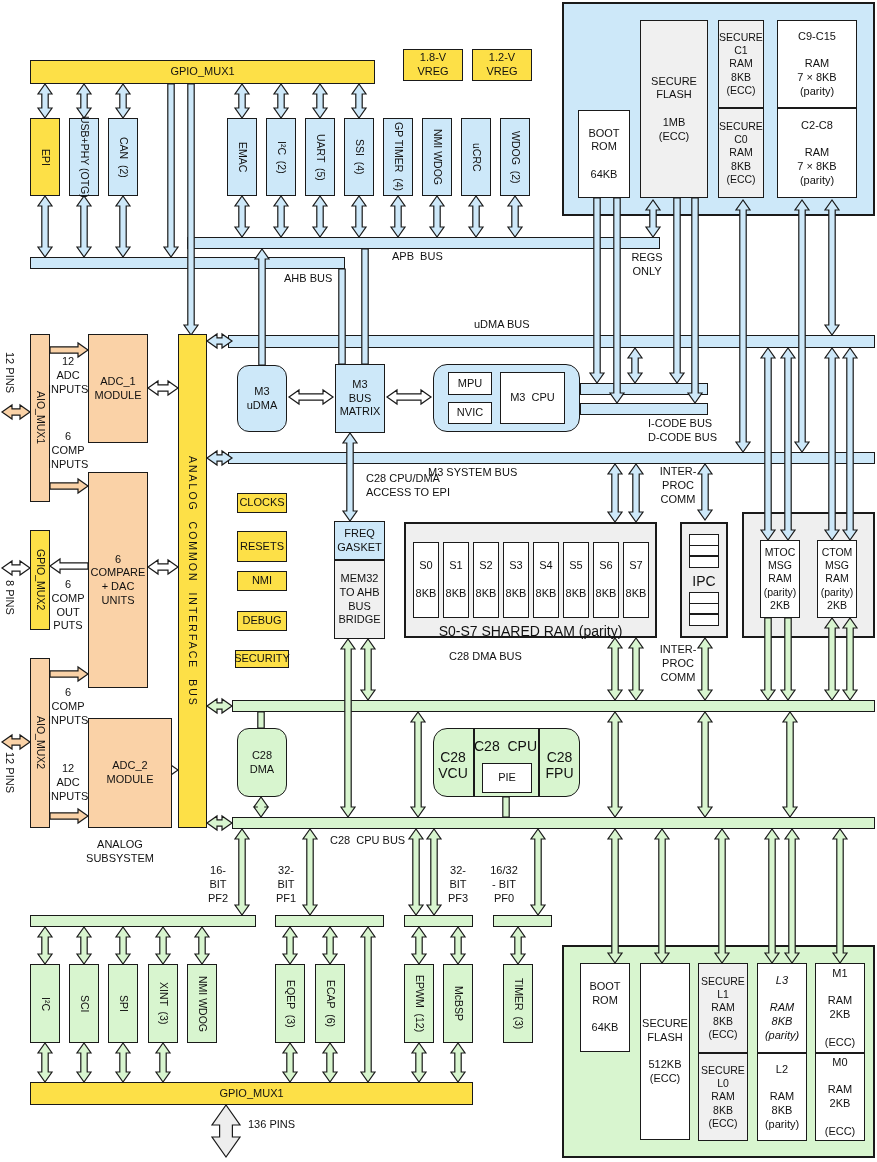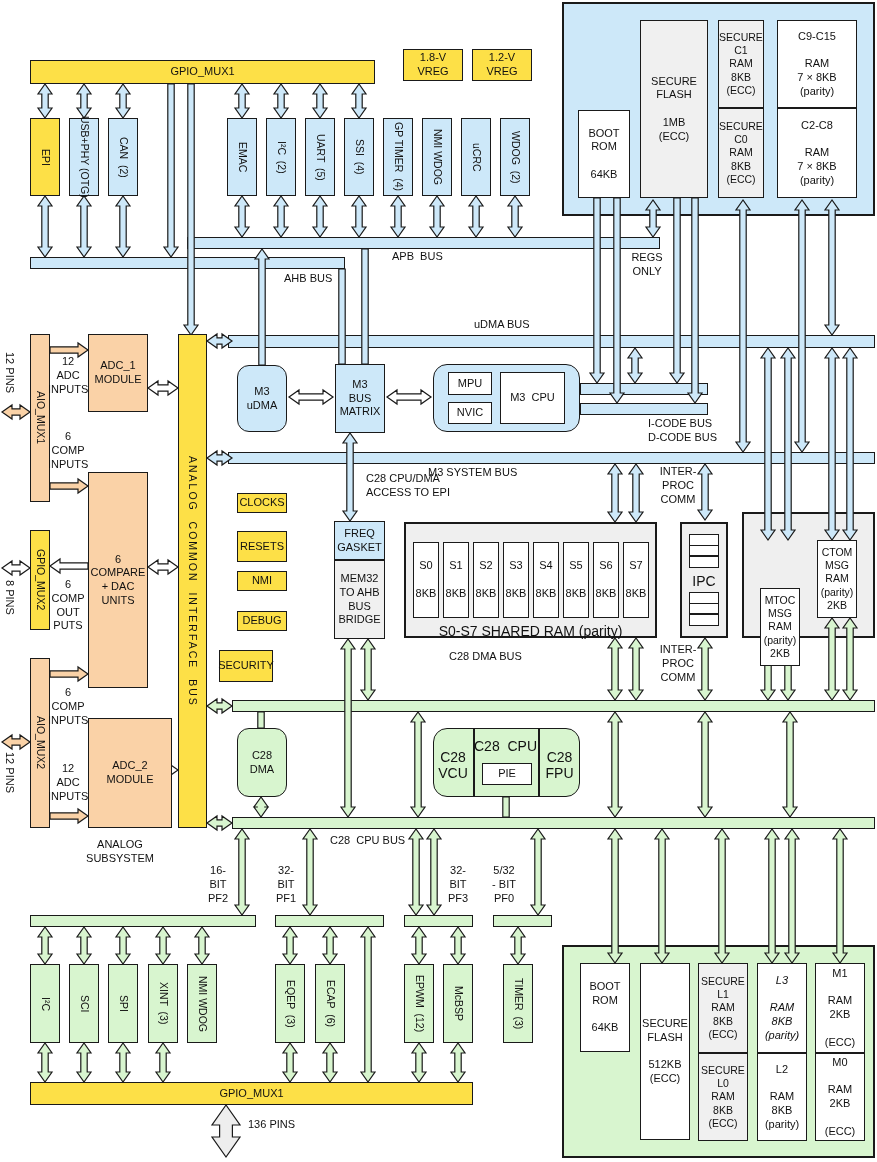--- a/index.html
+++ b/index.html
@@ -211,79 +211,79 @@
 uDMA</span></div>
   <div class="bx blue" style="left:335px;top:364px;width:50px;height:69px;"><span>M3
 BUS
 MATRIX</span></div>
   <div class="bx blue r14" style="left:433px;top:364px;width:147px;height:68px;"></div>
   <div class="bx" style="left:448px;top:372px;width:44px;height:23px;z-index:4;"><span>MPU</span></div>
   <div class="bx" style="left:448px;top:402px;width:44px;height:22px;z-index:4;"><span>NVIC</span></div>
   <div class="bx" style="left:500px;top:372px;width:65px;height:52px;z-index:4;"><span>M3  CPU</span></div>
 
   <div class="bx vt orange" style="left:30px;top:334px;width:20px;height:168px;"><span>AIO_MUX1</span></div>
-  <div class="bx orange" style="left:88px;top:334px;width:60px;height:78px;"><span>ADC_1
+  <div class="bx orange" style="left:88px;top:334px;width:60px;height:109px;"><span>ADC_1
 MODULE</span></div>
   <div class="bx orange" style="left:88px;top:472px;width:60px;height:216px;"><span>6
 COMPARE
 + DAC
 UNITS</span></div>
   <div class="bx vt gray" style="left:30px;top:530px;width:20px;height:100px;"><span>GPIO_MUX2</span></div>
   <div class="bx vt orange" style="left:30px;top:658px;width:20px;height:170px;"><span>AIO_MUX2</span></div>
   <div class="bx orange" style="left:88px;top:718px;width:84px;height:110px;"><span>ADC_2
 MODULE</span></div>
   <div class="bx vt gray" style="left:178px;top:334px;width:29px;height:494px;letter-spacing:2px;"><span>ANALOG  COMMON  INTERFACE  BUS</span></div>
 
   <div class="bx gray" style="left:237px;top:493px;width:50px;height:20px;"><span>CLOCKS</span></div>
   <div class="bx gray" style="left:237px;top:531px;width:50px;height:31px;"><span>RESETS</span></div>
   <div class="bx gray" style="left:237px;top:571px;width:50px;height:20px;"><span>NMI</span></div>
   <div class="bx gray" style="left:237px;top:611px;width:50px;height:20px;"><span>DEBUG</span></div>
-  <div class="bx gray" style="left:219px;top:650px;width:54px;height:32px;text-align:center;"><span>SECURITY</span></div>
+  <div class="bx gray" style="left:235px;top:650px;width:54px;height:18px;text-align:center;"><span>SECURITY</span></div>
   <div class="bx blue" style="left:334px;top:521px;width:51px;height:39px;"><span>FREQ
 GASKET</span></div>
   <div class="bx" style="left:334px;top:560px;width:51px;height:79px;background:#f0f0f0;"><span>MEM32
 TO AHB
 BUS
 BRIDGE</span></div>
 
   <div class="bx" style="left:413px;top:542px;width:26px;height:76px;flex-direction:column;gap:14px;"><span>S0</span><span>8KB</span></div>
   <div class="bx" style="left:443px;top:542px;width:26px;height:76px;flex-direction:column;gap:14px;"><span>S1</span><span>8KB</span></div>
   <div class="bx" style="left:473px;top:542px;width:26px;height:76px;flex-direction:column;gap:14px;"><span>S2</span><span>8KB</span></div>
   <div class="bx" style="left:503px;top:542px;width:26px;height:76px;flex-direction:column;gap:14px;"><span>S3</span><span>8KB</span></div>
   <div class="bx" style="left:533px;top:542px;width:26px;height:76px;flex-direction:column;gap:14px;"><span>S4</span><span>8KB</span></div>
   <div class="bx" style="left:563px;top:542px;width:26px;height:76px;flex-direction:column;gap:14px;"><span>S5</span><span>8KB</span></div>
   <div class="bx" style="left:593px;top:542px;width:26px;height:76px;flex-direction:column;gap:14px;"><span>S6</span><span>8KB</span></div>
   <div class="bx" style="left:623px;top:542px;width:26px;height:76px;flex-direction:column;gap:14px;"><span>S7</span><span>8KB</span></div>
   <div class="cap" style="left:404px;top:623px;width:253px;"><span>S0-S7 SHARED RAM (parity)</span></div>
 
   <div class="ipcreg" style="left:689px;top:534px;width:30px;height:34px;"></div>
   <div class="ipcreg" style="left:689px;top:592px;width:30px;height:34px;"></div>
   <div class="cap" style="left:680px;top:573px;width:48px;"><span>IPC</span></div>
-  <div class="bx small" style="left:760px;top:540px;width:40px;height:78px;margin-top:48px;"><span>MTOC
+  <div class="bx small" style="left:760px;top:540px;width:40px;height:78px;"><span>MTOC
 MSG
 RAM
 (parity)
 2KB</span></div>
   <div class="bx small" style="left:817px;top:540px;width:40px;height:78px;"><span>CTOM
 MSG
 RAM
 (parity)
 2KB</span></div>
 
   <div class="bx green r12" style="left:237px;top:728px;width:50px;height:69px;"><span>C28
 DMA</span></div>
   <div class="bx green r14" style="left:433px;top:728px;width:147px;height:69px;"></div>
   <div class="divider" style="left:473px;top:728px;height:69px;"></div>
   <div class="divider" style="left:538px;top:728px;height:69px;"></div>
   <div class="cap" style="left:433px;top:749px;width:40px;"><span style="white-space:pre-line;">C28
 VCU</span></div>
   <div class="cap" style="left:474px;top:738px;width:63px;"><span>C28  CPU</span></div>
   <div class="cap" style="left:539px;top:749px;width:41px;"><span style="white-space:pre-line;">C28
 FPU</span></div>
-  <div class="bx" style="left:482px;top:763px;width:50px;height:22px;z-index:4;"><span>PIE</span></div>
+  <div class="bx" style="left:482px;top:763px;width:50px;height:30px;z-index:4;"><span>PIE</span></div>
 
   <div class="bx vt green" style="left:30px;top:964px;width:30px;height:79px;"><span>I²C</span></div>
   <div class="bx vt green" style="left:69px;top:964px;width:30px;height:79px;"><span>SCI</span></div>
   <div class="bx vt green" style="left:108px;top:964px;width:30px;height:79px;"><span>SPI</span></div>
   <div class="bx vt green" style="left:148px;top:964px;width:30px;height:79px;"><span>XINT  (3)</span></div>
   <div class="bx vt green" style="left:187px;top:964px;width:30px;height:79px;"><span>NMI WDOG</span></div>
   <div class="bx vt green" style="left:275px;top:964px;width:30px;height:79px;"><span>EQEP  (3)</span></div>
   <div class="bx vt green" style="left:315px;top:964px;width:30px;height:79px;"><span>ECAP  (6)</span></div>
   <div class="bx vt green" style="left:404px;top:964px;width:30px;height:79px;"><span>EPWM  (12)</span></div>
   <div class="bx vt green" style="left:443px;top:964px;width:30px;height:79px;"><span>McBSP</span></div>
@@ -352,21 +352,21 @@
   <div class="lbl" style="left:330px;top:834px;"><span>C28  CPU BUS</span></div>
   <div class="lbl ctrlbl" style="left:198px;top:864px;width:40px;"><span>16-
 BIT
 PF2</span></div>
   <div class="lbl ctrlbl" style="left:266px;top:864px;width:40px;"><span>32-
 BIT
 PF1</span></div>
   <div class="lbl ctrlbl" style="left:438px;top:864px;width:40px;"><span>32-
 BIT
 PF3</span></div>
-  <div class="lbl ctrlbl" style="left:480px;top:864px;width:48px;"><span>5/32
+  <div class="lbl ctrlbl" style="left:480px;top:864px;width:48px;"><span>16/32
 - BIT
 PF0</span></div>
   <div class="lbl" style="left:248px;top:1118px;text-align:center;"><span>136 PINS</span></div>
   <div class="lbl ctrlbl" style="left:70px;top:838px;width:100px;"><span>ANALOG
 SUBSYSTEM</span></div>
   <div class="lbl ctrlbl" style="left:48px;top:355px;width:40px;"><span>12
 ADC
 INPUTS</span></div>
   <div class="lbl ctrlbl" style="left:48px;top:430px;width:40px;"><span>6
 COMP

